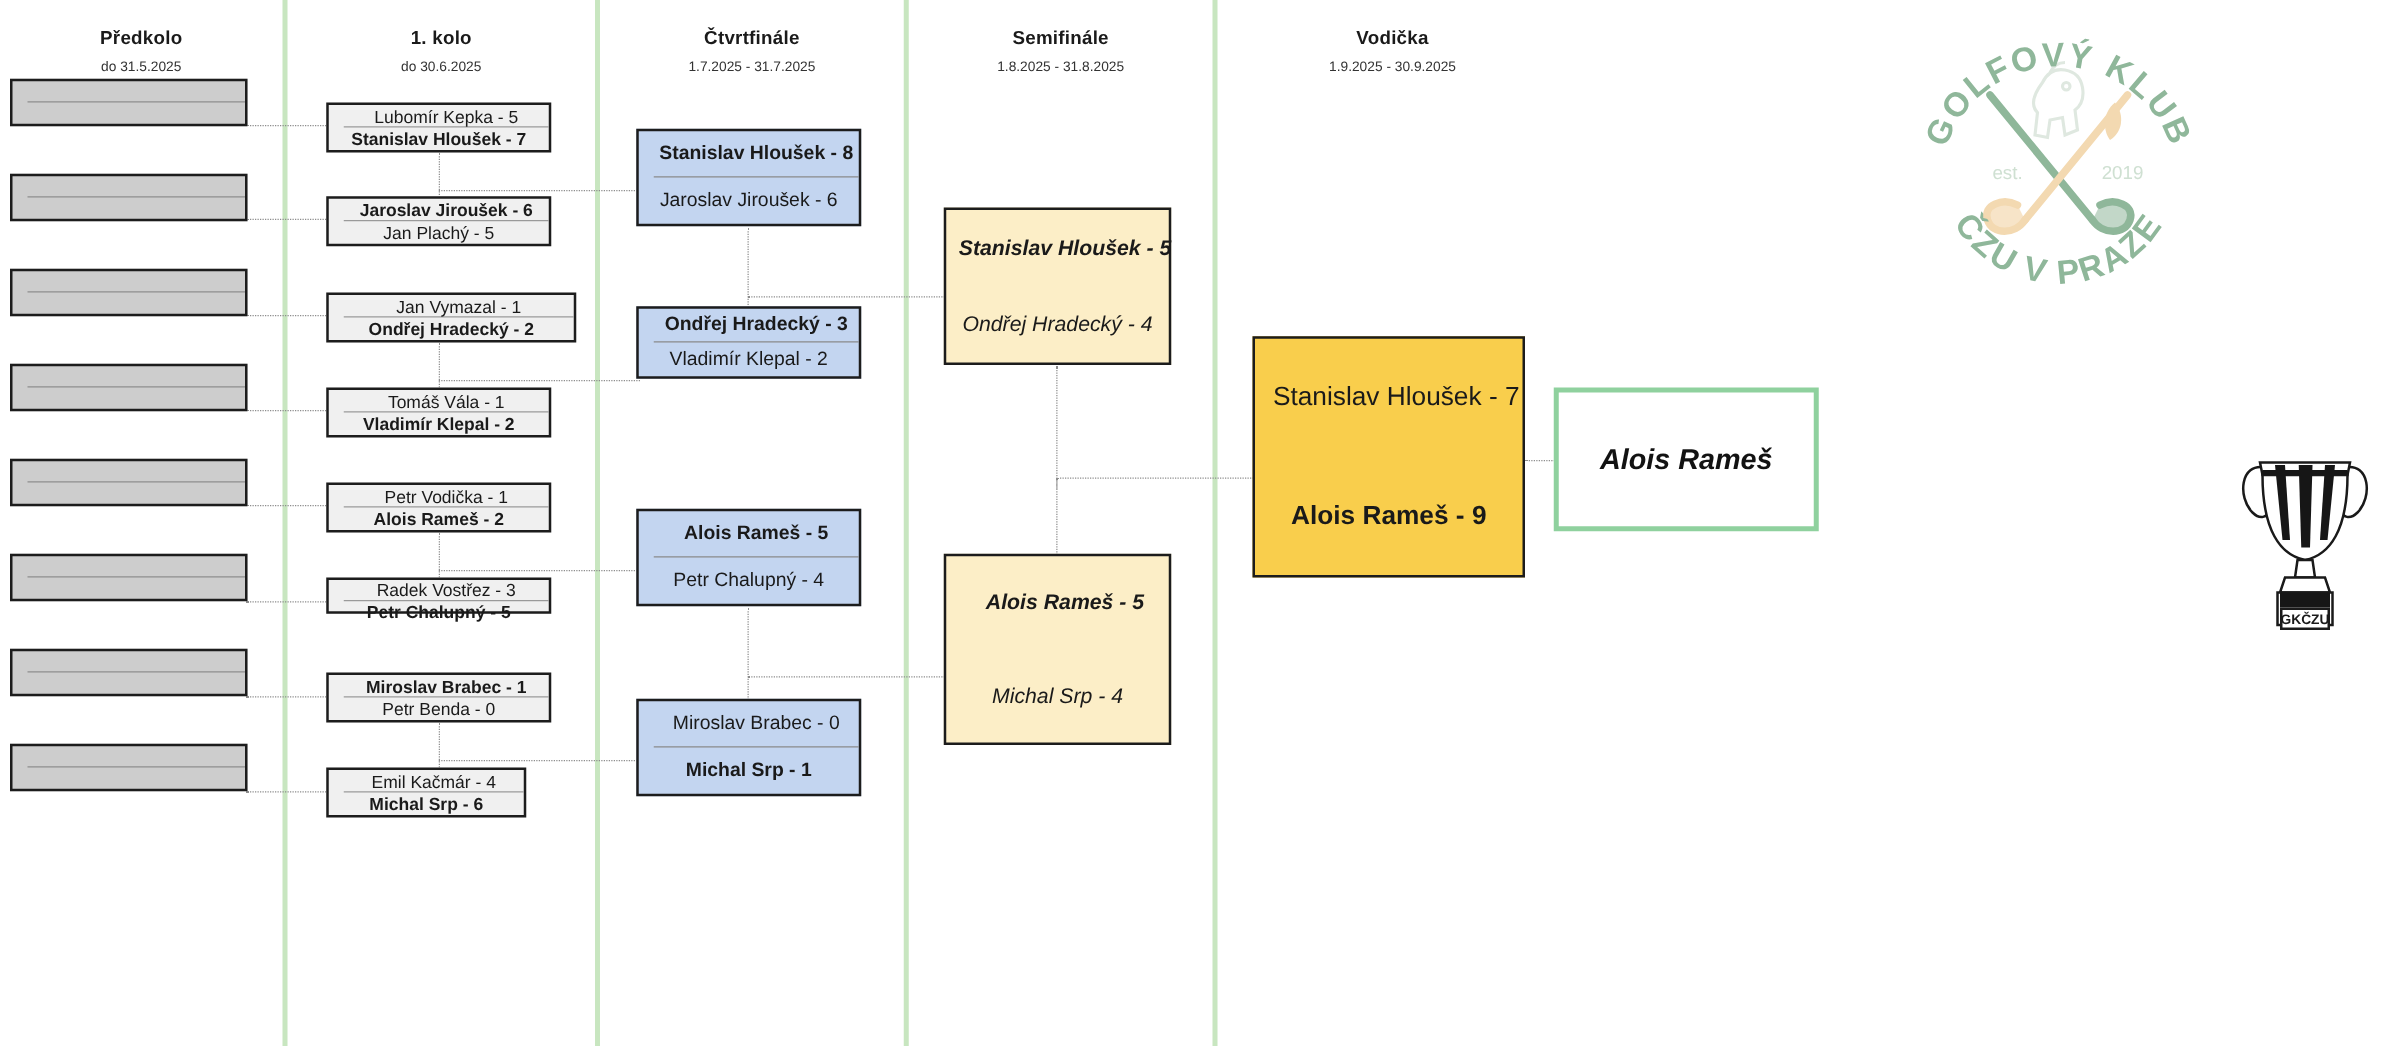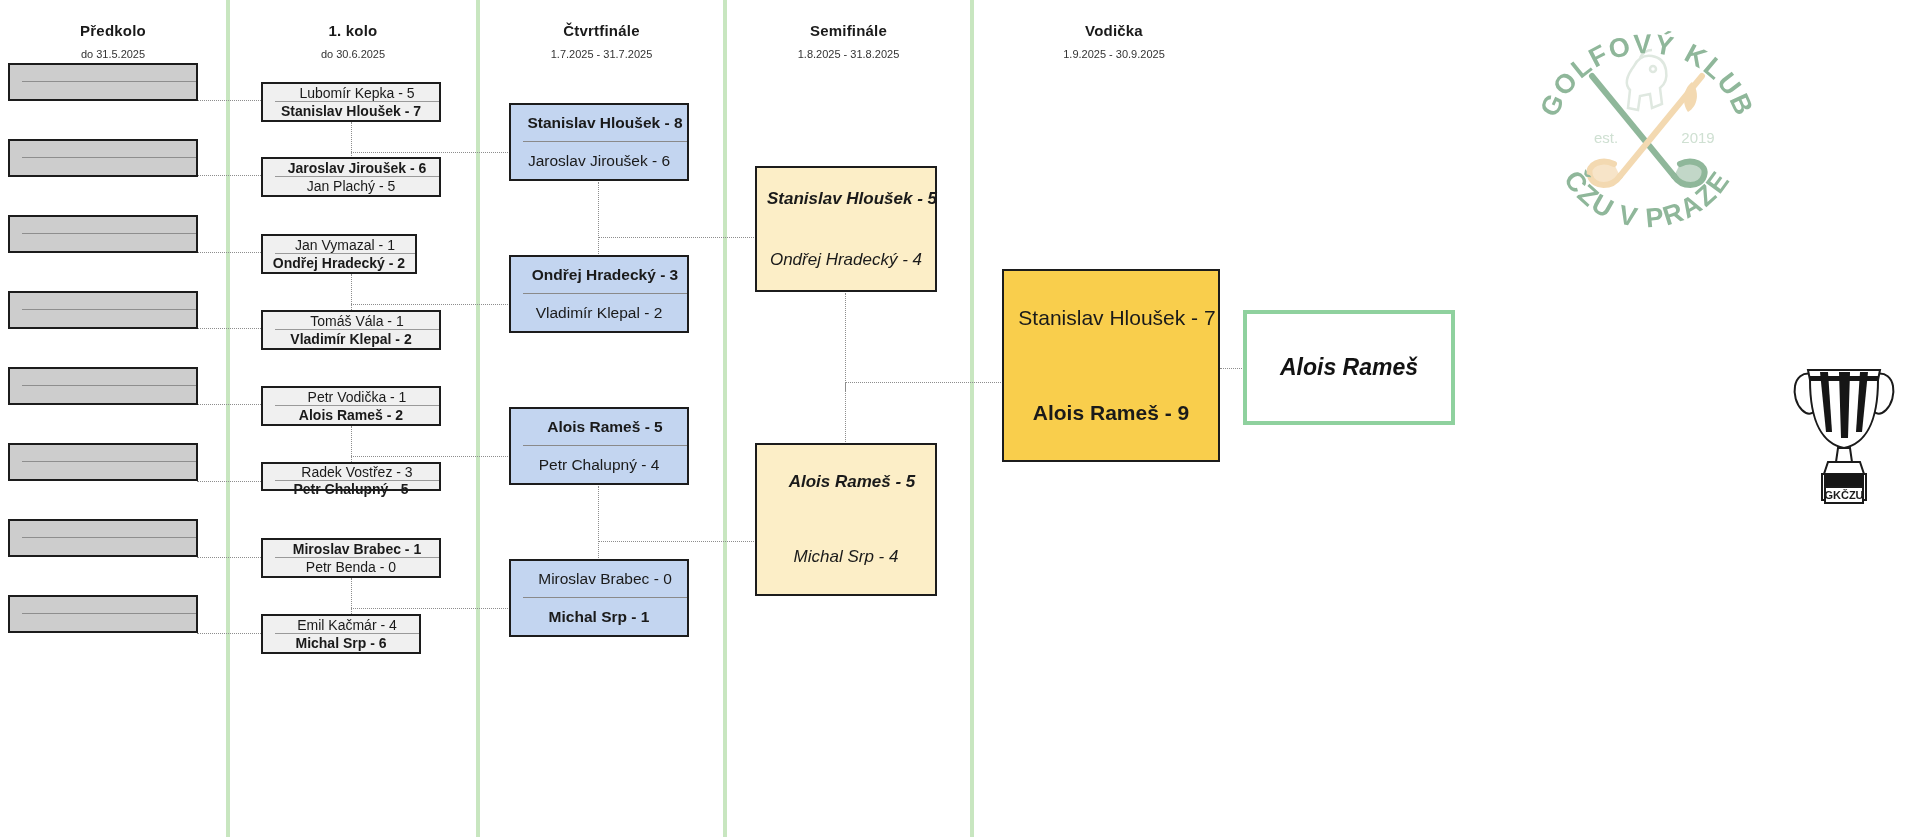--- a/index.html
+++ b/index.html
@@ -187,21 +187,21 @@
   </div>
 
   <div class="mbox r1" style="left:261px; top:82px;  width:180px; height:40px">
     <div class="slot top">Lubomír Kepka - 5</div>
     <div class="slot win">Stanislav Hloušek - 7</div>
   </div>
   <div class="mbox r1" style="left:261px; top:157px; width:180px; height:40px">
     <div class="slot top win">Jaroslav Jiroušek - 6</div>
     <div class="slot">Jan Plachý - 5</div>
   </div>
-  <div class="mbox r1" style="left:261px; top:234px; width:156px; height:40px">
+  <div class="mbox r1" style="left:261px; top:234px; width:200px; height:40px">
     <div class="slot top">Jan Vymazal - 1</div>
     <div class="slot win">Ondřej Hradecký - 2</div>
   </div>
   <div class="mbox r1" style="left:261px; top:310px; width:180px; height:40px">
     <div class="slot top">Tomáš Vála - 1</div>
     <div class="slot win">Vladimír  Klepal - 2</div>
   </div>
   <div class="mbox r1" style="left:261px; top:386px; width:180px; height:40px">
     <div class="slot top">Petr Vodička - 1</div>
     <div class="slot win">Alois Rameš - 2</div>
@@ -216,21 +216,21 @@
   </div>
   <div class="mbox r1" style="left:261px; top:614px; width:160px; height:40px">
     <div class="slot top">Emil Kačmár - 4</div>
     <div class="slot win">Michal Srp - 6</div>
   </div>
 
   <div class="mbox qf" style="left:509px; top:103px; width:180px; height:78px">
     <div class="slot top win">Stanislav Hloušek - 8</div>
     <div class="slot">Jaroslav Jiroušek - 6</div>
   </div>
-  <div class="mbox qf" style="left:509px; top:255px; width:180px; height:78px">
+  <div class="mbox qf" style="left:509px; top:245px; width:180px; height:58px">
     <div class="slot top win">Ondřej Hradecký - 3</div>
     <div class="slot">Vladimír  Klepal - 2</div>
   </div>
   <div class="mbox qf" style="left:509px; top:407px; width:180px; height:78px">
     <div class="slot top win">Alois Rameš - 5</div>
     <div class="slot">Petr Chalupný - 4</div>
   </div>
   <div class="mbox qf" style="left:509px; top:559px; width:180px; height:78px">
     <div class="slot top">Miroslav Brabec - 0</div>
     <div class="slot win">Michal Srp - 1</div>

